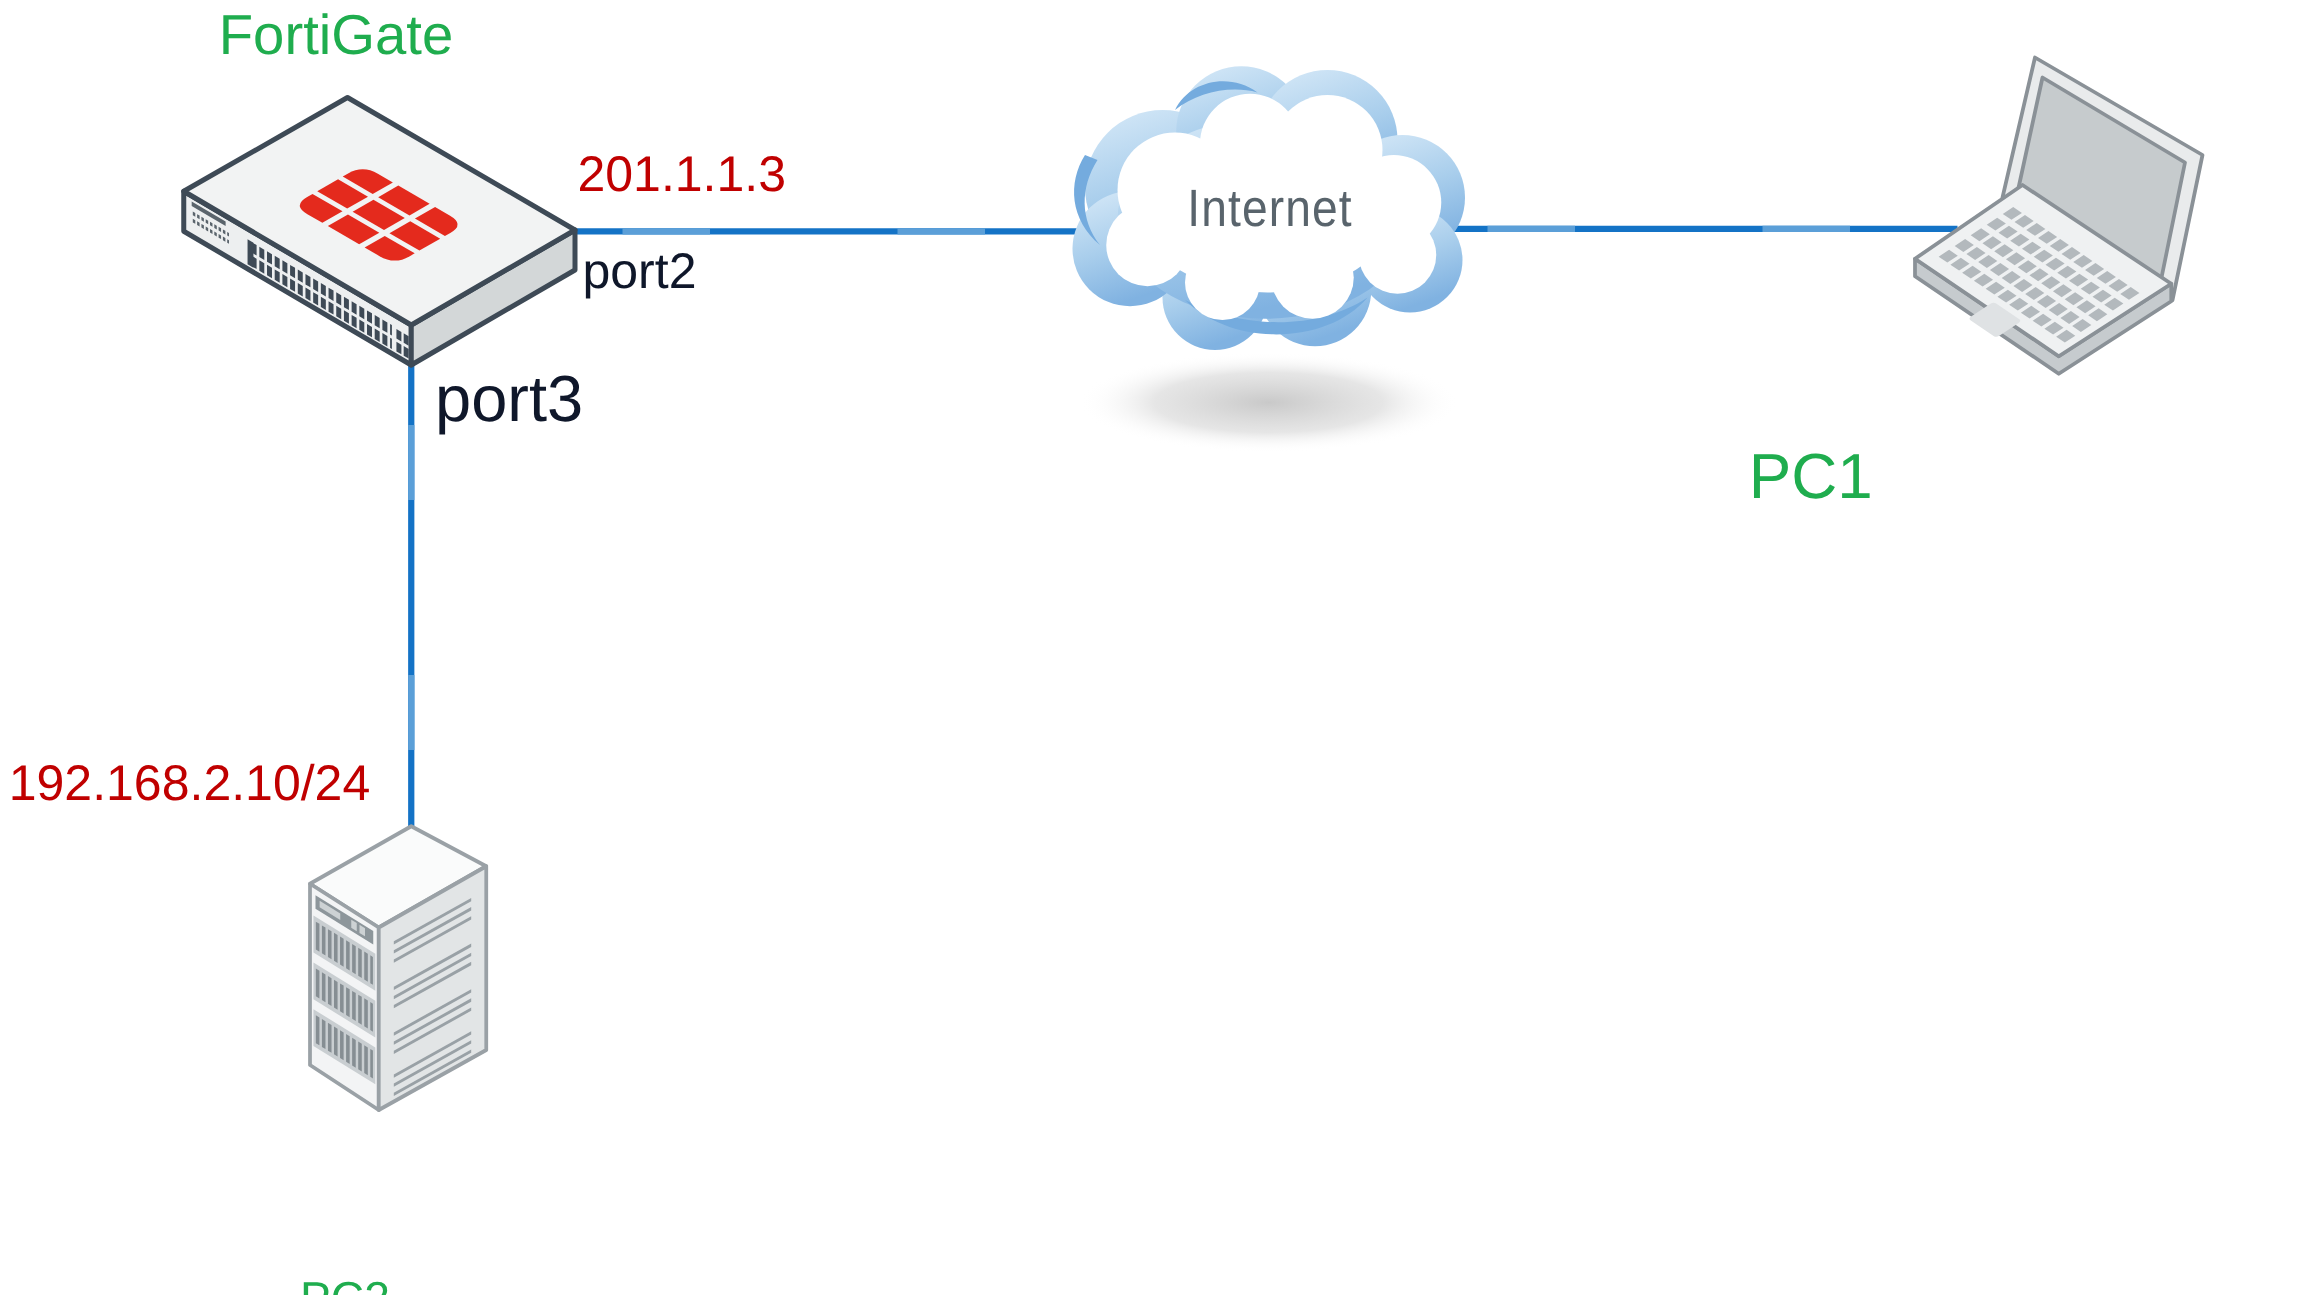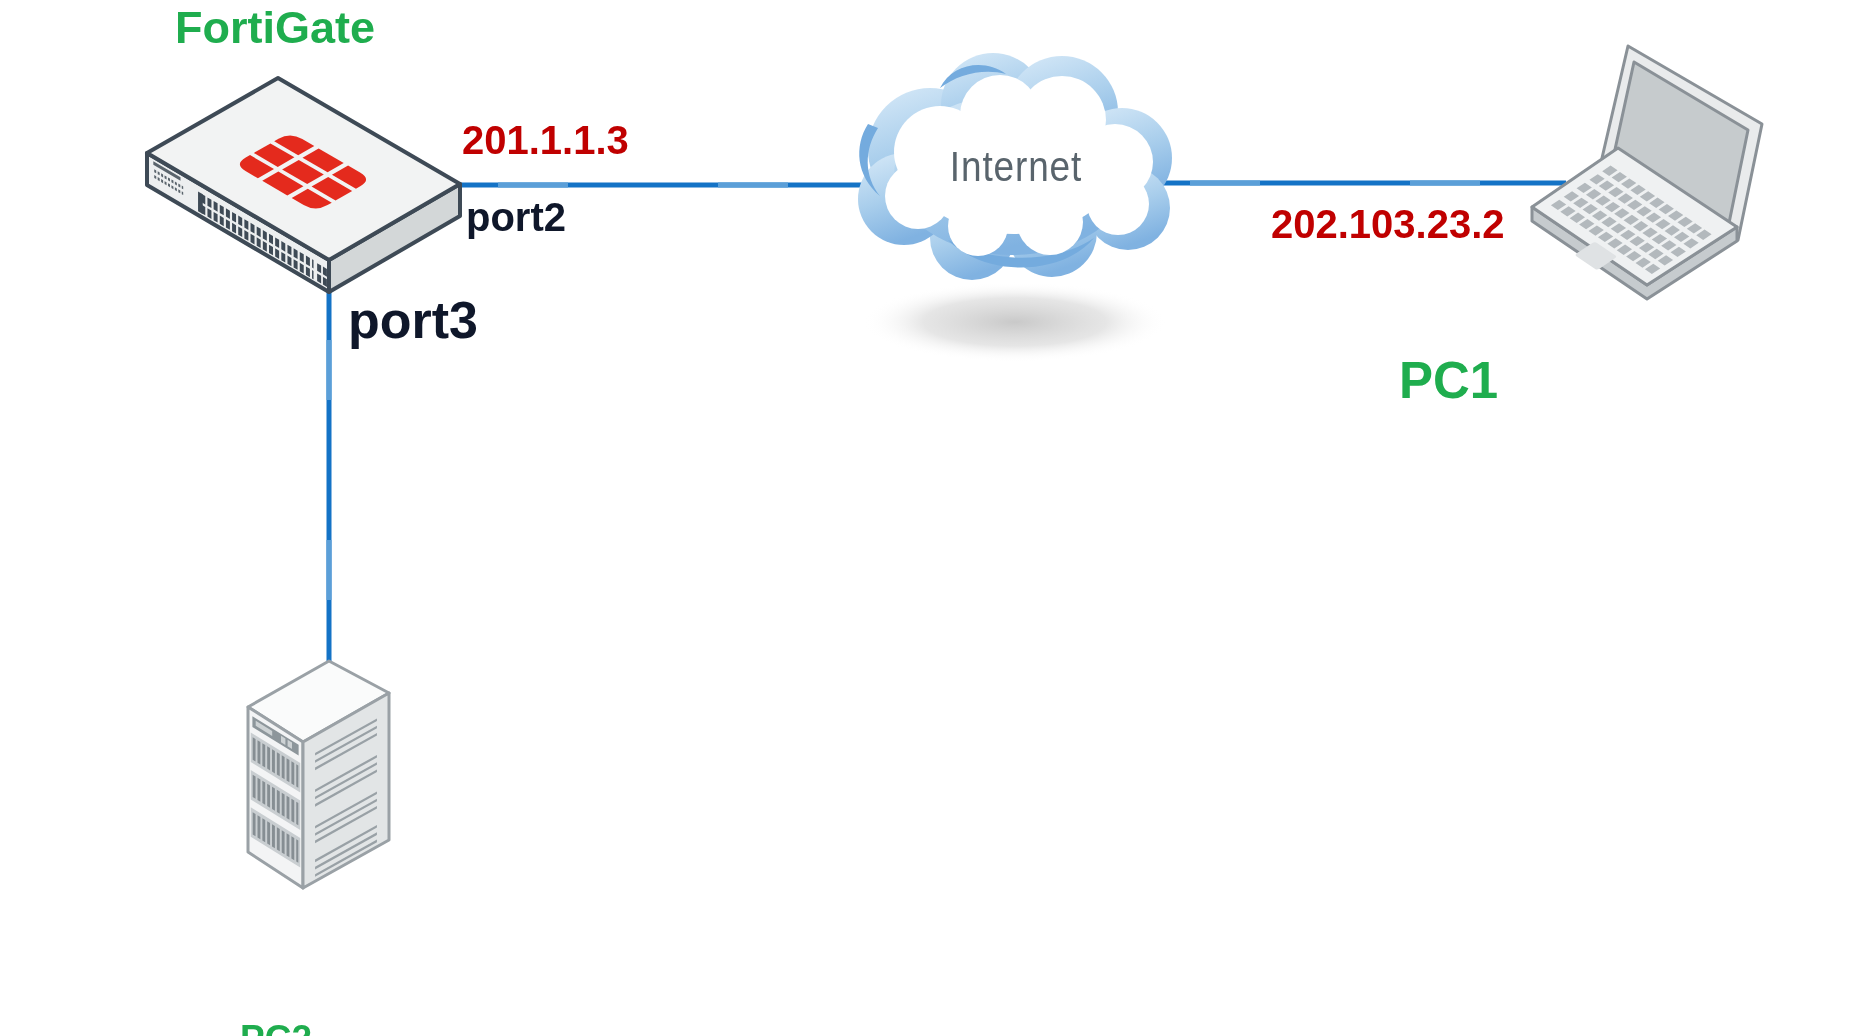--- a/index.html
+++ b/index.html
@@ -6,21 +6,21 @@
   .canvas{
     position:relative;
     width:1850px;height:1036px;
     background:#ffffff;
     overflow:hidden;
     font-family:"Liberation Sans","DejaVu Sans",sans-serif;
   }
   .artwork{position:absolute;left:0;top:0;z-index:1;}
   .lbl{
     position:absolute;z-index:2;
-    font-weight:bold;white-space:nowrap;line-height:1.05;
+    font-weight:normal;white-space:nowrap;line-height:1.05;
   }
   .lbl-green{color:#1FAD4E;}
   .lbl-red{color:#C00000;}
   .lbl-cyan{color:#0f172a;}
   .fortigate-label{left:175px;top:4px;font-size:45px;}
   .wan-ip{left:462px;top:119px;font-size:40px;}
   .port2{left:466px;top:196px;font-size:40px;}
   .lan-ip{left:26px;top:293px;font-size:40px;}
   .port3{left:348px;top:293px;font-size:52px;}
   .pc2-ip{left:7px;top:606px;font-size:40px;}
@@ -190,21 +190,21 @@
 
   <div class="lbl lbl-red wan-ip">201.1.1.3</div>
 
   <div class="lbl lbl-cyan port2">port2</div>
 
 
   <div class="lbl lbl-cyan port3">port3</div>
 
   <div class="internet-label">Internet</div>
 
-  <div class="lbl lbl-red pc1-ip">202.103.23.2</div>
 
 
   <div class="lbl lbl-green pc1-id">PC1</div>
 
+  <div class="lbl lbl-red pc2-ip">192.168.2.10/24</div>
 
 
   <div class="lbl lbl-green server-id">PC2</div>
 </div>
 
 </body></html>

